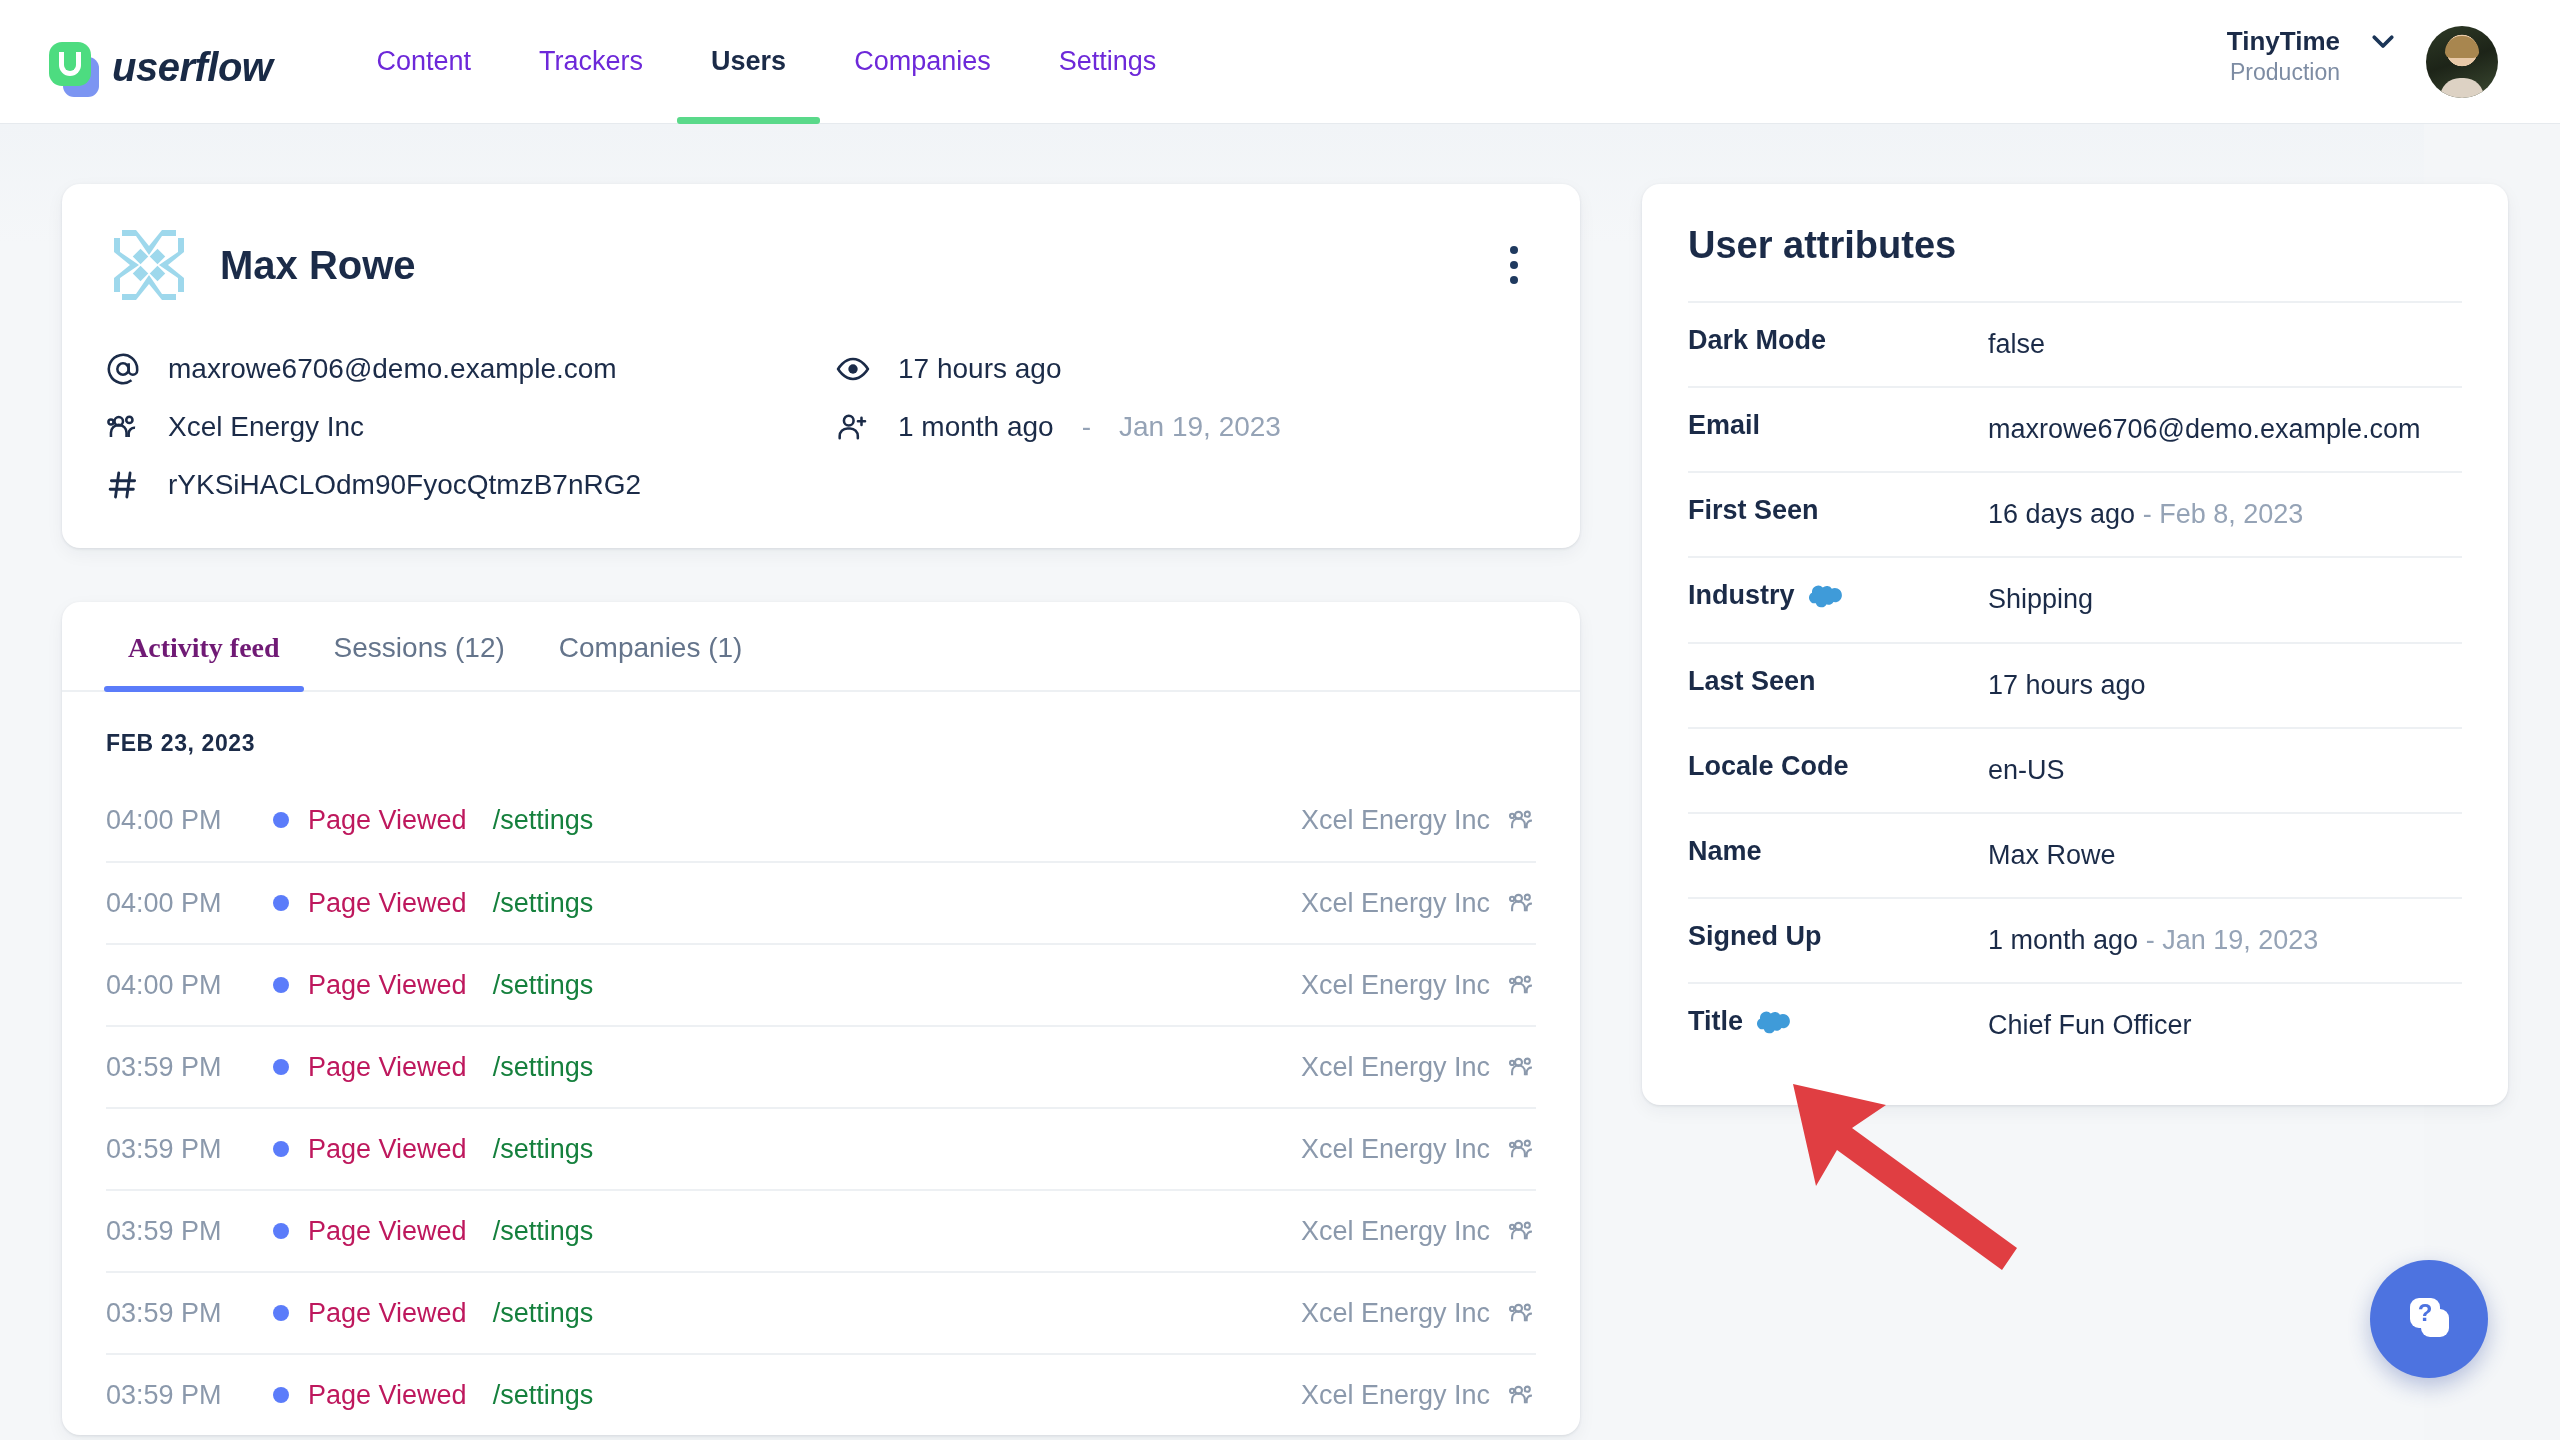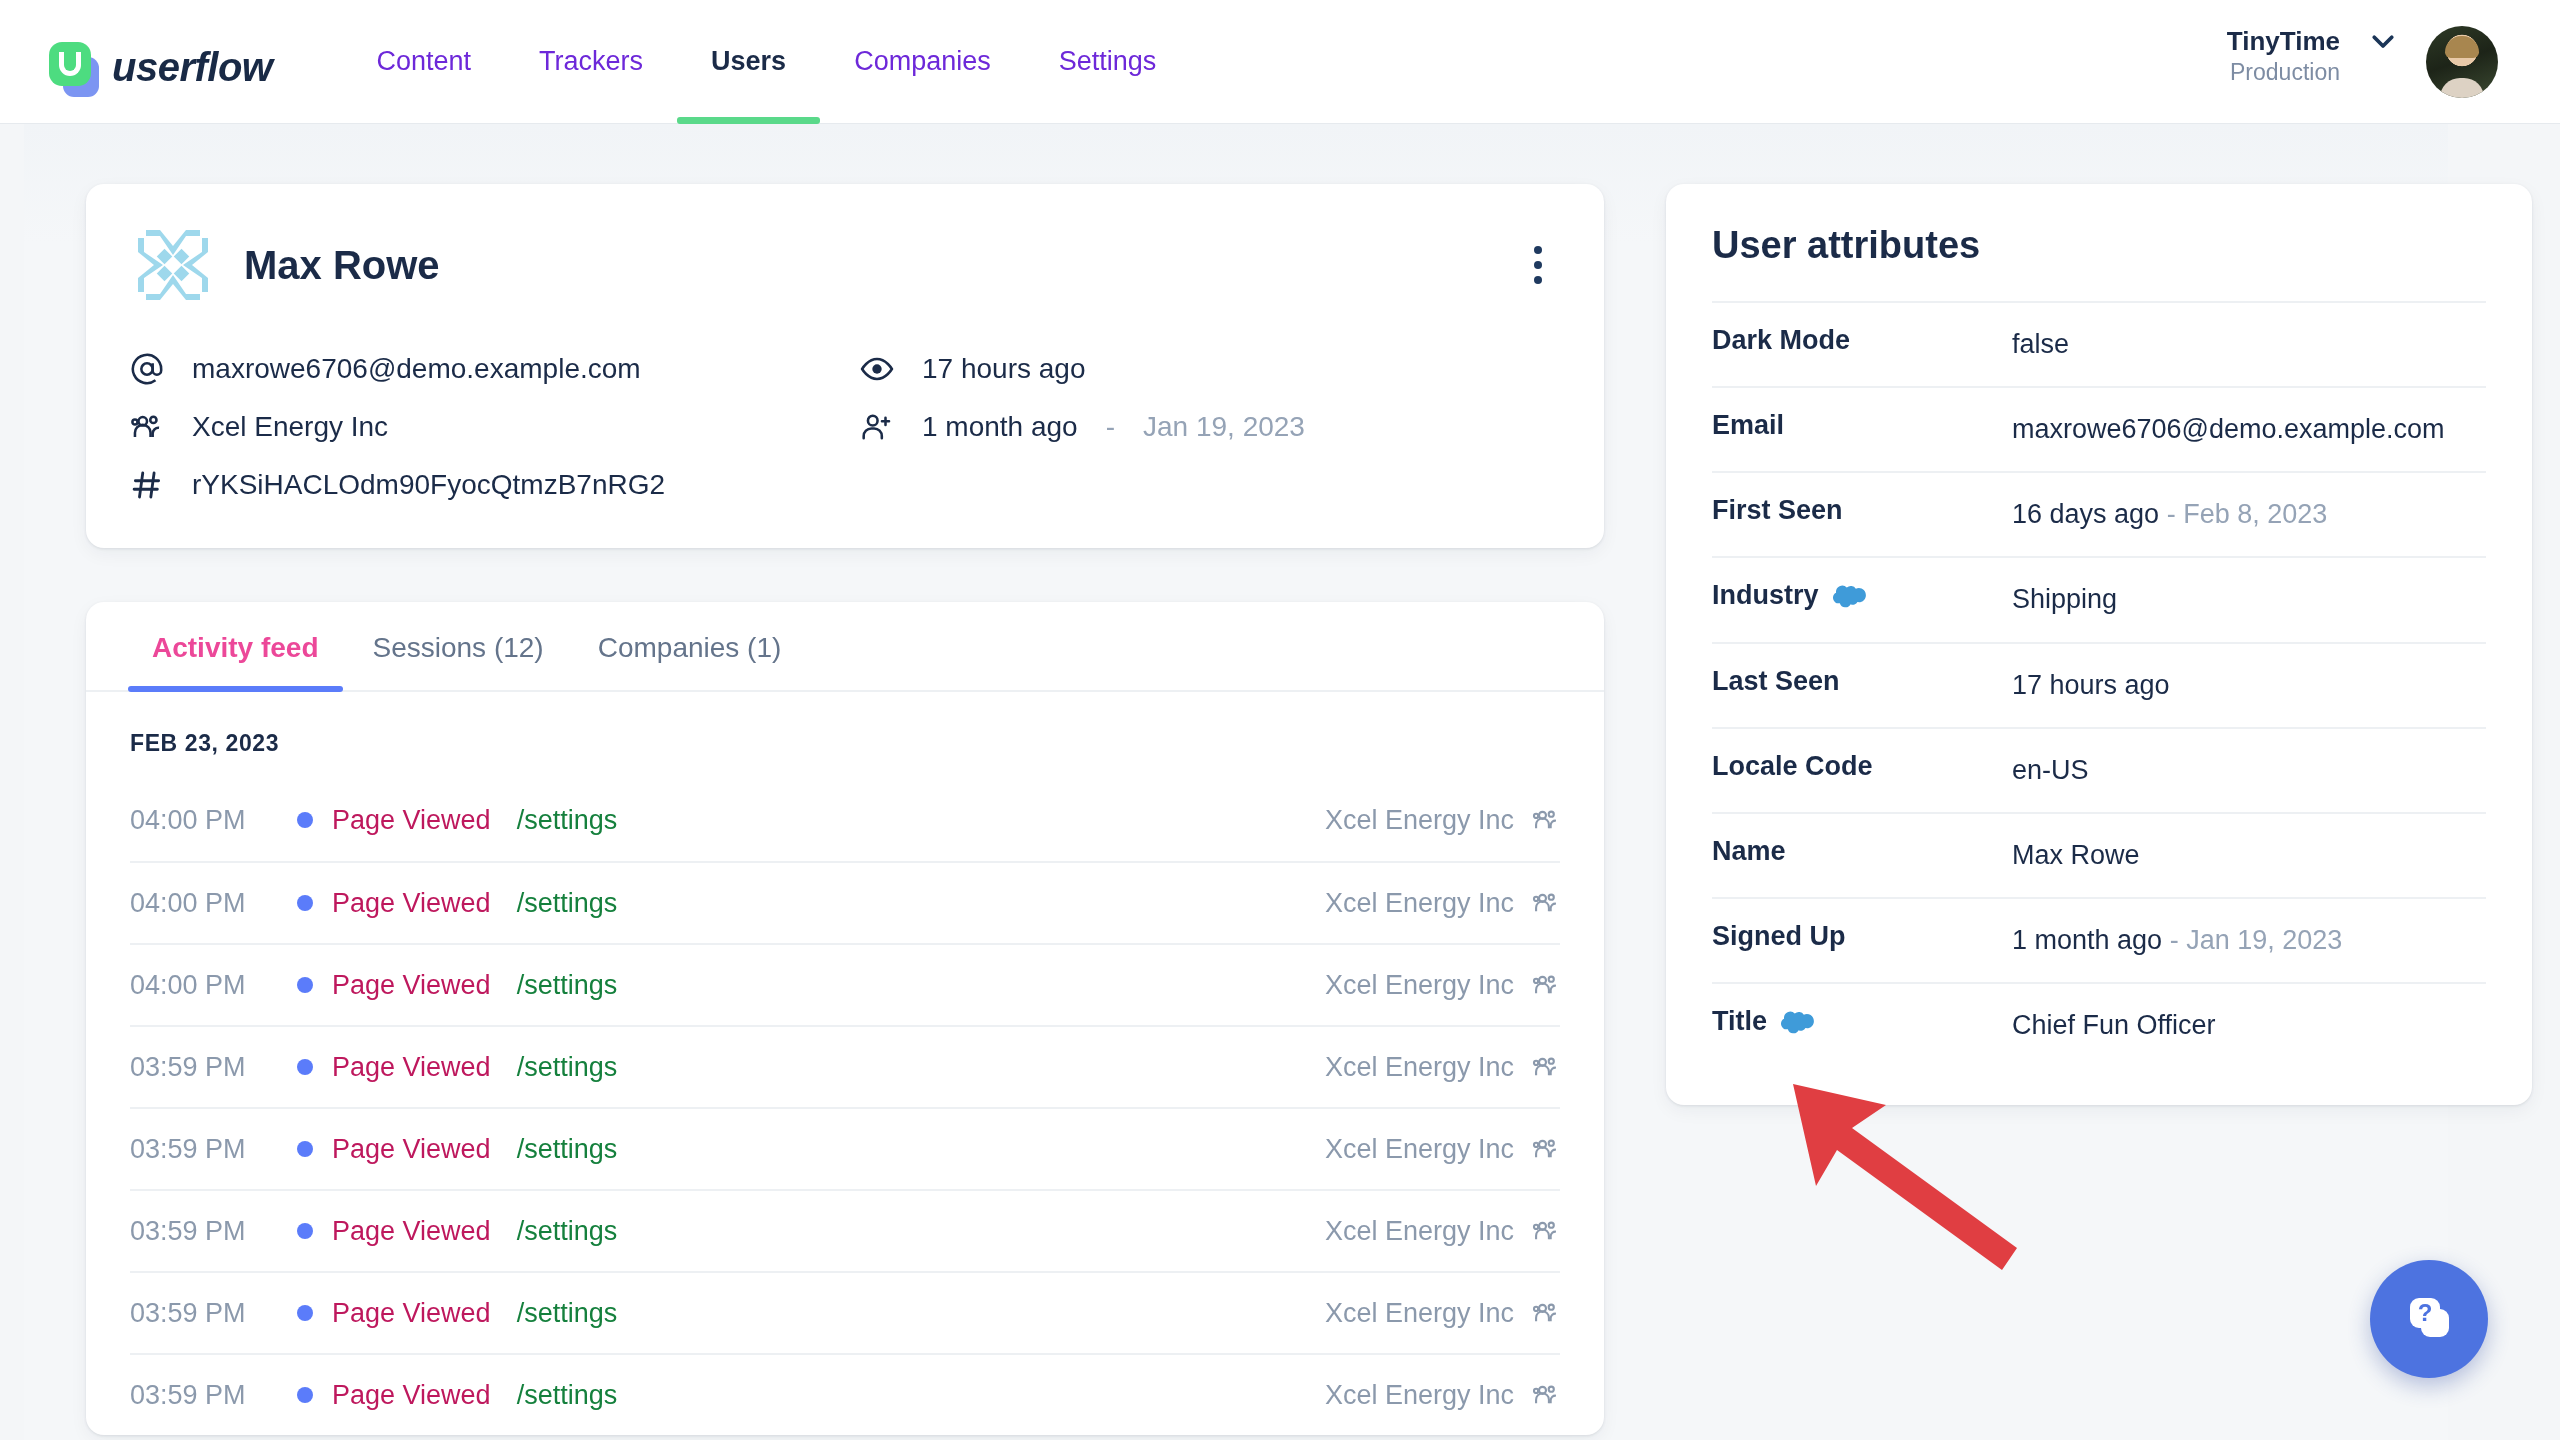--- a/index.html
+++ b/index.html
@@ -69,21 +69,21 @@
   .avatar-photo::after {
     content:""; position:absolute; left:14px; bottom:0; width:44px; height:20px;
     background:#ddd2c4; border-radius: 22px 22px 0 0;
   }
 
   
   .body-area {
     position: absolute; top: 124px; left: 0; width: 2424px; height: 1316px;
     background: linear-gradient(#f1f4f7, #f5f7f9 120px);
     padding: 60px 50px 0 62px;
-    display: flex; gap: 62px; align-items: flex-start; margin-left: 24px;
+    display: flex; gap: 62px; align-items: flex-start;
   }
   .col-left { width: 1518px; flex: none; }
   .col-right { width: 866px; flex: none; }
 
   .card {
     background: #ffffff; border-radius: 18px;
     box-shadow: 0 1px 3px rgba(16,30,54,.10), 0 6px 18px rgba(16,30,54,.05);
   }
 
   
@@ -107,21 +107,21 @@
   
   .activity-card { margin-top: 54px; overflow: hidden; }
   .tabs {
     display: flex; gap: 6px; padding: 0 42px;
     border-bottom: 2px solid #edf0f3;
   }
   .tab {
     position: relative; padding: 30px 24px 26px 24px; font-size: 28px;
     color: #64748b; cursor: pointer;
   }
-  .tab.active { color: #ec4899; font-weight: 700; }
+  .tab.active { color: #701a75; font-weight: 700; font-family: Liberation Serif, serif; }
   .tab.active::after {
     content: ""; position: absolute; left: 0; right: 0; bottom: -2px;
     height: 6px; background: #5b7cfa; border-radius: 3px;
   }
   .day-header {
     padding: 38px 44px 22px 44px; font-size: 23px; font-weight: 700;
     color: #1b2b48; letter-spacing: .6px;
   }
   .feed-row {
     display: flex; align-items: center; height: 82px;

